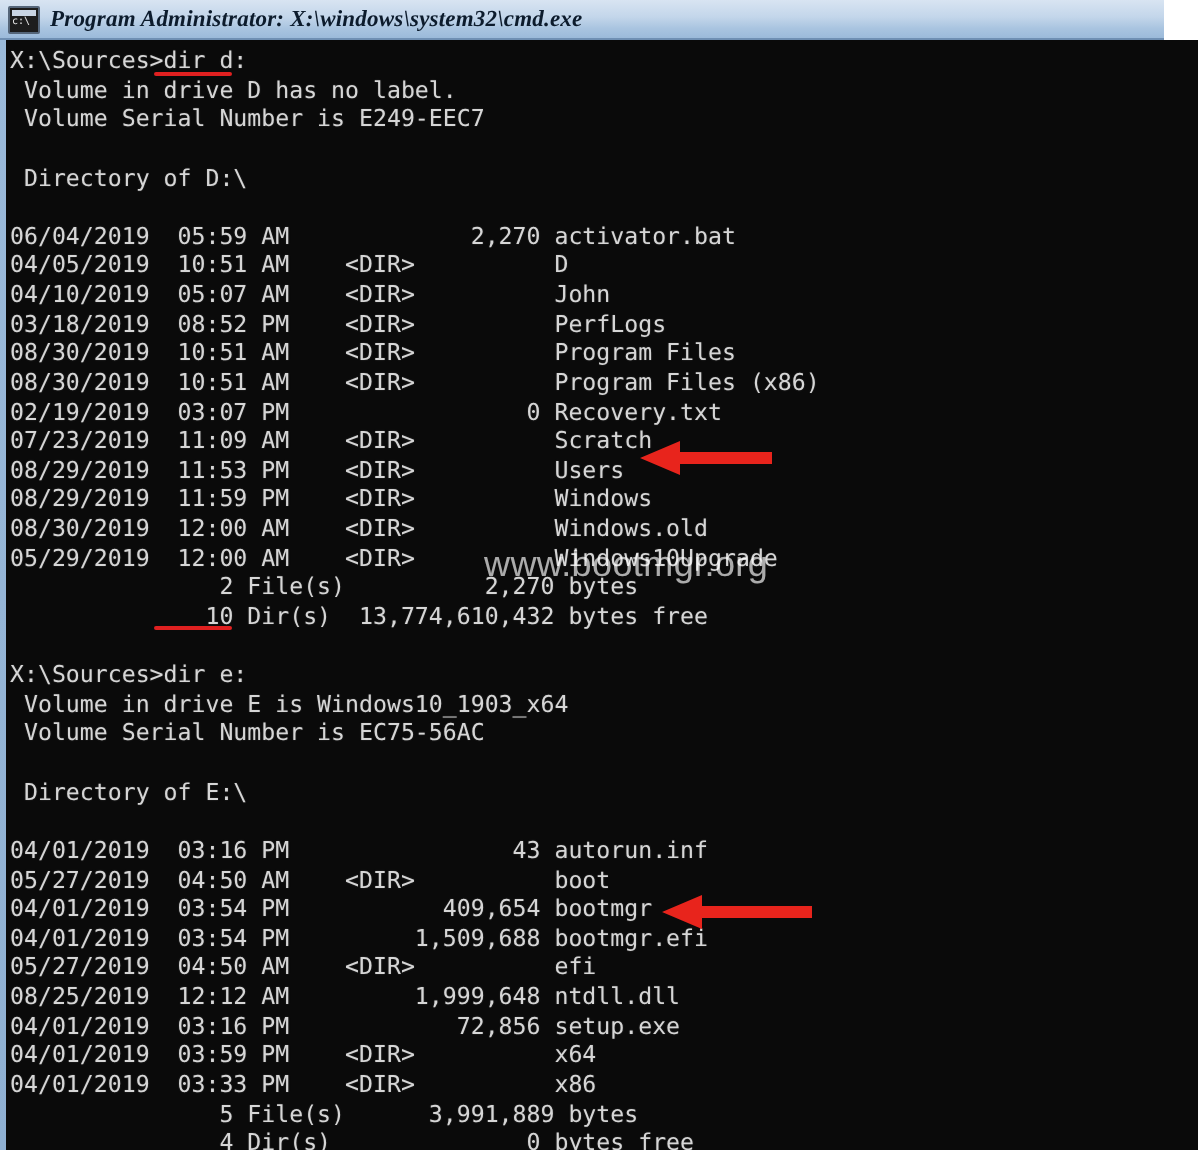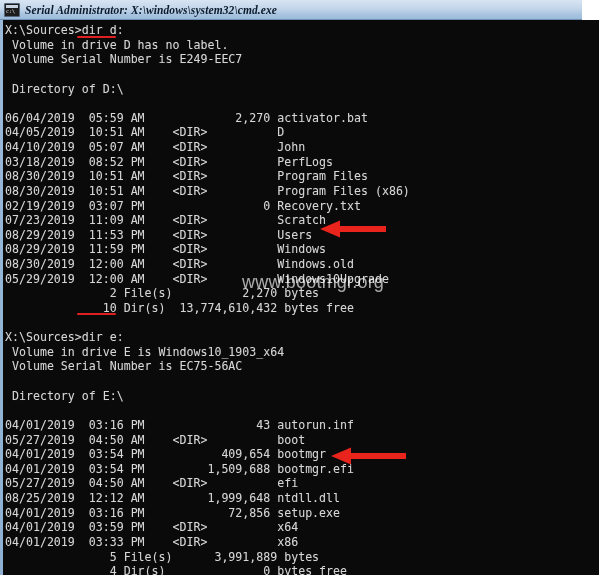--- a/index.html
+++ b/index.html
@@ -132,21 +132,21 @@
     letter-spacing: 0.2px;
   }
 </style>
 </head>
 <body>
 
 <div id="window">
 
   <div id="titlebar">
     <div class="cmd-icon"></div>
-    <div id="titlebar-text">Serial Administrator: X:\windows\system32\cmd.exe</div>
+    <div id="titlebar-text">Program Administrator: X:\windows\system32\cmd.exe</div>
   </div>
   <div id="titlebar-right-fill"></div>
 
   <div id="left-strip"></div>
 
   <div id="console">
     <pre id="console-text">X:\Sources&gt;dir d:
  Volume in drive D has no label.
  Volume Serial Number is E249-EEC7
 

